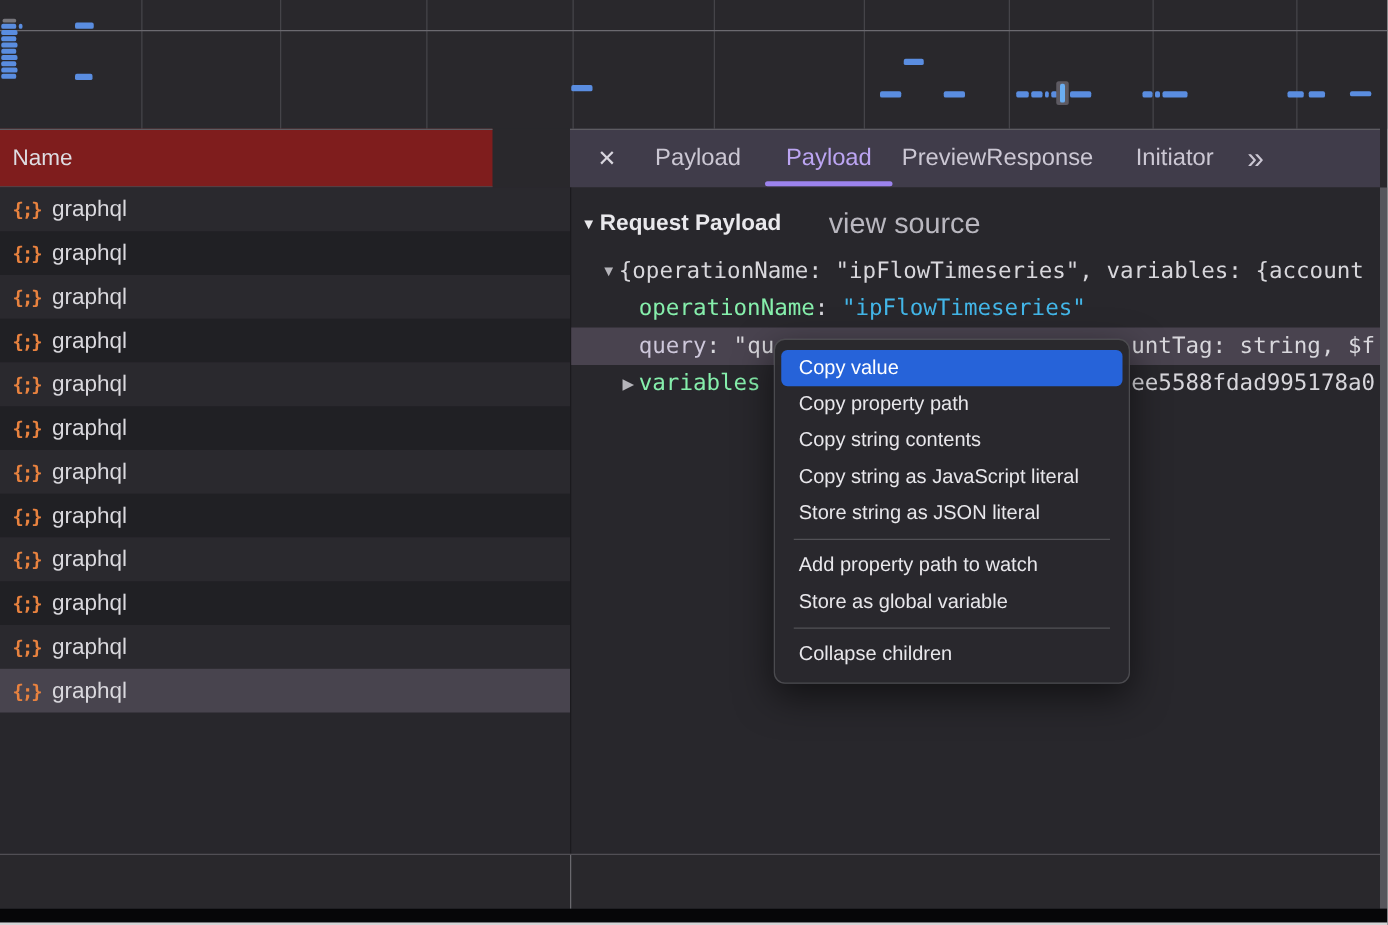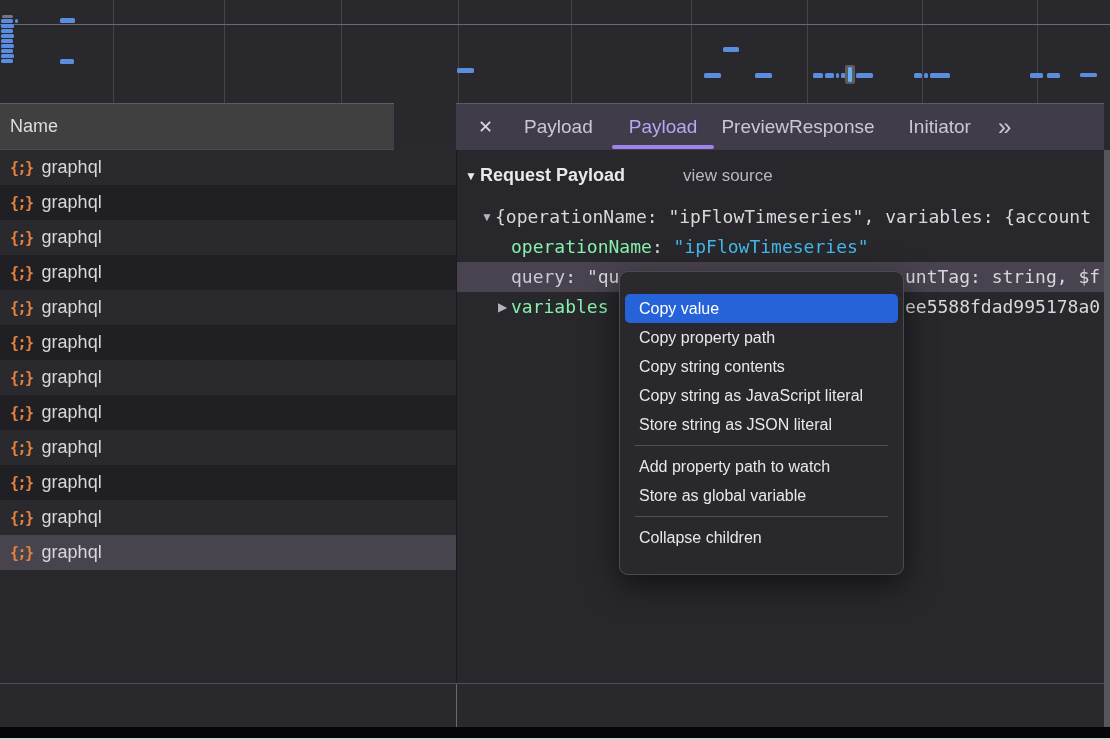--- a/index.html
+++ b/index.html
@@ -10,21 +10,21 @@
   .overview{position:absolute;left:0;top:0;width:1110px;height:103px;background:#29282c;}
   .vline{position:absolute;top:0;bottom:0;width:1px;background:#454449;}
   .hline{position:absolute;left:0;right:0;height:1px;background:#6b6a70;}
   .bar{position:absolute;border-radius:1.5px;}
   .bar.blue{background:#5a8de0;}
   .bar.gray{background:#77767c;}
   .bar.marker-box{background:#5d5a62;border-radius:2px;}
   .bar.marker-line{background:#6aaef2;}
 
   
-  .name-header{position:absolute;top:103px;left:0;width:394px;height:47px;background:#404040;
+  .name-header{position:absolute;top:103px;left:0;width:394px;height:47px;background:#7f1d1d;
       border-top:1px solid #5d5c62;border-bottom:1px solid #4a494f;box-sizing:border-box;
       display:flex;align-items:center;padding-left:10px;color:#dedde2;font-size:18px;}
   .tab-bar{position:absolute;top:103px;left:456px;width:648px;height:47px;background:#403c4a;
       border-top:1px solid #5d5c62;box-sizing:border-box;display:flex;align-items:center;}
   .close-btn{margin-left:22px;color:#d8d6de;font-size:18px;cursor:default;}
   .tab{position:relative;height:100%;display:flex;align-items:center;color:#cbc7d3;font-size:19px;}
   .t-headers{margin-left:31px;} .t-payload{margin-left:36px;} .t-preview{margin-left:24px;}
   .t-response{} .t-initiator{margin-left:34px;}
   .tab.active{color:#bca5f2;}
   .tab.active::after{content:"";position:absolute;left:-17px;right:-17px;bottom:1px;height:4px;
@@ -40,36 +40,36 @@
   .lrow.selected{background:#48444e;}
   .json-icon{color:#e8823f;font-family:"DejaVu Sans Mono",monospace;font-size:15px;
       font-weight:bold;letter-spacing:-1.5px;}
 
   
   .detail{position:absolute;top:150px;left:456px;width:648px;height:533px;background:#28272c;
       border-left:1px solid #1b1a1e;box-sizing:border-box;}
   .ph{display:flex;align-items:center;margin:15px 0 0 8px;}
   .ph .tri{font-size:12px;color:#e9e8ec;margin-right:3px;}
   .ph .title{font-weight:bold;font-size:18px;color:#e9e8ec;}
-  .ph .vs{margin-left:58px;color:#b9b7bf;font-size:17px;}
+  .ph .vs{margin-left:38px;color:#b9b7bf;font-size:23px;}
   .tree{position:absolute;top:52px;left:0;right:0;font-family:"DejaVu Sans Mono",monospace;
       font-size:18px;color:#d8d7dc;}
   .trow{position:relative;height:30px;line-height:30px;overflow:hidden;white-space:nowrap;}
   .trow.hl{background:#49434f;}
   .tri-s{position:absolute;font-family:"Liberation Sans",sans-serif;font-size:12px;color:#b5b4ba;}
   .t1-tri{left:24px;} .t1-txt{position:absolute;left:38px;}
   .t2-txt{position:absolute;left:54px;}
   .t4-tri{left:41px;}
   .frag{position:absolute;left:448px;}
   .key{color:#86efac;} .str{color:#43b6e8;} .key-lit{color:#cdc7da;}
 
   
   .menu{position:absolute;left:619px;top:271px;width:285px;box-sizing:border-box;
       background:rgba(42,41,45,0.98);border:1px solid rgba(140,140,146,0.35);border-radius:9px;
-      padding:22px 5px;box-shadow:0 10px 30px rgba(0,0,0,0.55);z-index:10;}
+      padding:8px 5px;box-shadow:0 10px 30px rgba(0,0,0,0.55);z-index:10;}
   .mi{height:29px;display:flex;align-items:center;padding:0 14px;border-radius:5px;
       color:#e8e7eb;font-size:16px;white-space:nowrap;}
   .mi.highlighted{background:#2663d9;color:#ffffff;}
   .msep{height:1px;background:#525156;margin:6px 10px;}
 
   
   .bottom-divider{position:absolute;top:683px;left:0;width:1104px;height:1px;background:#514f55;}
   .vdiv-low{position:absolute;top:684px;left:456px;width:1px;height:43px;background:#6a696e;}
   .right-strip{position:absolute;top:150px;left:1104px;width:6px;height:577px;background:#57565c;}
   .black-bar{position:absolute;top:727px;left:0;width:1110px;height:11px;background:#060608;}

